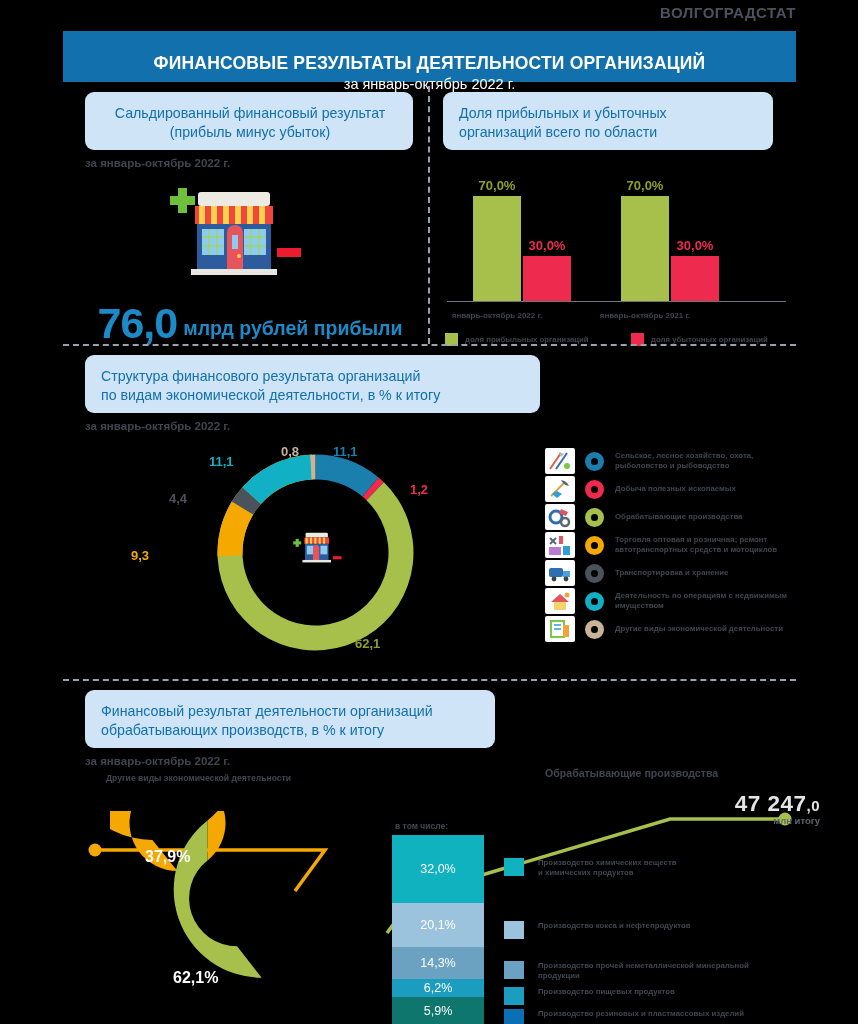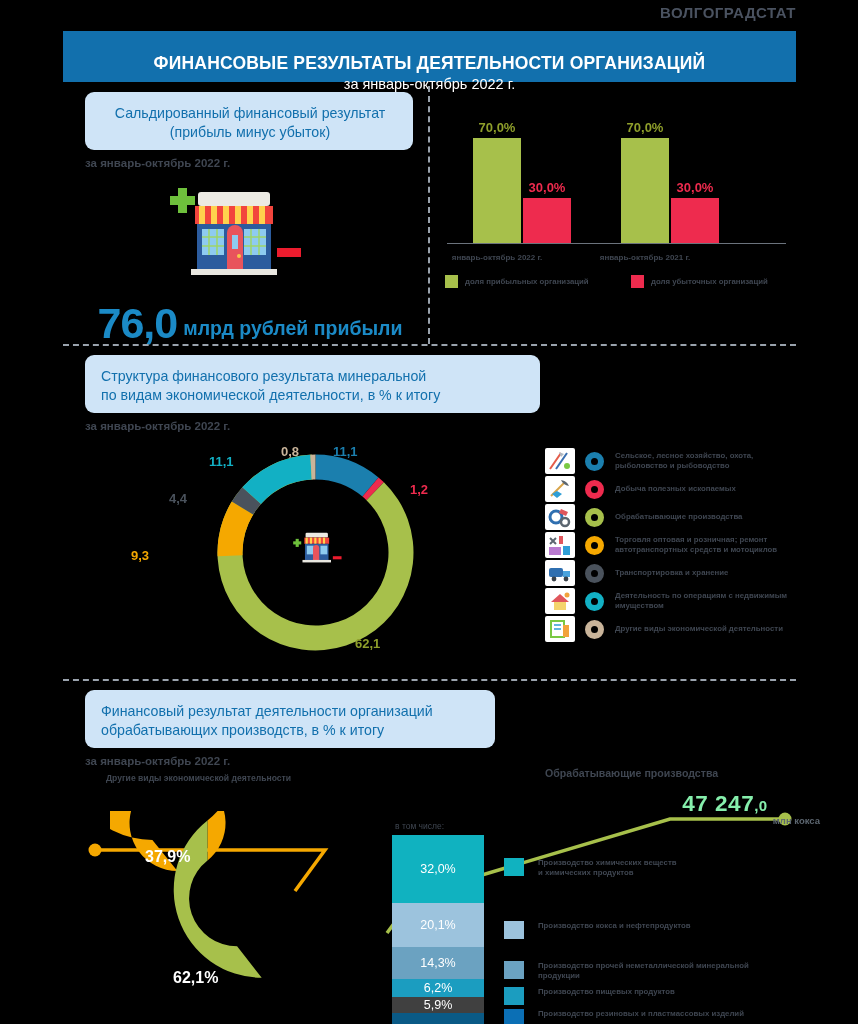--- a/index.html
+++ b/index.html
@@ -105,25 +105,25 @@
     position: absolute; left: 18px; top: 0px; font-size: 8.6px; font-weight: bold; color: #3f4651;
     background: #000; padding: 0 3px; z-index: 3;
   }
   .donut2 { position: absolute; left: 25px; top: 38px; width: 195px; height: 195px; }
   .d2lab { position: absolute; color: #ffffff; font-size: 16px; font-weight: bold; }
 
   .proc-title {
     position: absolute; left: 460px; top: -6px; font-size: 10.6px; font-weight: bold; color: #3f4651;
   }
   .proc-val { position: absolute; left: 545px; top: 18px; text-align: right; width: 190px; }
-  .proc-val .n { font-size: 22.5px; font-weight: bold; color: #86efac; letter-spacing: .5px; text-align: center; }
+  .proc-val .n { font-size: 22.5px; font-weight: bold; color: #e5e5e5; letter-spacing: .5px; }
   .proc-val .n small { font-size: 15px; }
   .proc-val .u { font-size: 9.5px; font-weight: bold; color: #5c6670; margin-top: -2px; }
 
-  .vkl { position: absolute; left: 310px; top: 48px; font-size: 8.5px; font-weight: normal; color: #3f4651; }
+  .vkl { position: absolute; left: 310px; top: 48px; font-size: 8.5px; font-weight: bold; color: #3f4651; }
   .stack { position: absolute; left: 307px; top: 62px; width: 92px; }
   .seg { position: relative; display: flex; align-items: center; justify-content: center;
          color: #ffffff; font-size: 12.5px; font-weight: normal; }
   .stack-legend { position: absolute; left: 419px; top: 62px; width: 340px; }
   .sl-row { position: absolute; display: flex; align-items: flex-start; }
   .sl-row .sw { width: 20px; height: 18px; flex: none; margin-right: 14px; }
   .sl-row .tx { font-size: 7.8px; font-weight: bold; color: #3f4651; line-height: 10px; }
 
   svg { display: block; }
 </style>
@@ -193,20 +193,24 @@
     <div class="bignum">
       <span class="v">76,0</span><span class="u">млрд рублей прибыли</span>
     </div>
     <div class="cmp">
       <span class="p">203,4%</span>
       <span>к январю-октябрю  2021 г.</span>
     </div>
   </div>
 
   <div id="panel-share">
+    <div class="pill">
+      <div>Доля прибыльных и убыточных</div>
+      <div>организаций всего по области</div>
+    </div>
 
     <div class="barchart">
       <div class="bc-axis"></div>
 
       <div class="bar green" style="left:30px;height:105px;">
         <div class="lab">70,0%</div>
         <div class="col" style="height:105px;"></div>
       </div>
       <div class="bar red" style="left:80px;height:45px;">
         <div class="lab">30,0%</div>
@@ -235,21 +239,21 @@
           <span>доля убыточных организаций</span>
         </div>
       </div>
     </div>
   </div>
 
   <div class="hdash" style="top:344px;"></div>
 
   <div id="panel-struct">
     <div class="pill">
-      <div>Структура финансового результата минеральной</div>
+      <div>Структура финансового результата организаций</div>
       <div>по видам экономической деятельности, в % к итогу</div>
     </div>
     <div class="sub">за январь-октябрь  2022 г.</div>
 
     <div class="donut-area">
       <div class="donut-holder">
         <svg width="225" height="225" viewBox="0 0 225 225">
           <g transform="translate(112.5,112.5)">
 
             <path d="M0,-98 A98,98 0 0,1 62.99,-75.08 L46.93,-55.93 A73,73 0 0,0 0,-73 Z" fill="#1b7fae"></path>
@@ -418,21 +422,21 @@
         <circle cx="700" cy="46" r="6.5" fill="#a7c04b"></circle>
       </svg>
 
       <div class="callout-label">Другие виды экономической деятельности</div>
       <div class="proc-title">Обрабатывающие производства</div>
 
       <div class="proc-val">
         <div class="n">
           <span>47 247</span><small>,0</small>
         </div>
-        <div class="u">млн кокса</div>
+        <div class="u">млн итогу</div>
       </div>
 
       <div class="donut2">
         <svg width="195" height="195" viewBox="0 0 195 195">
           <g transform="translate(97.5,97.5)">
 
             <path d="M0,-88 A88,88 0 1,0 -55.1,-68.6 L-30.1,-37.5 A48,48 0 1,1 0,-48 Z" fill="#f5a800" transform="rotate(0)"></path>
             <path d="M0,-88 A88,88 0 0,1 -55.1,-68.6 L-30.1,-37.5 A48,48 0 0,0 0,-48 Z" fill="#f5a800" opacity="0"></path>
             <path d="M0,-88 A88,88 0 0,1 -54.2,69.3 L-29.6,37.8 A48,48 0 0,0 0,-48 Z" fill="#a7c04b" transform="rotate(0) scale(-1,1)"></path>
           </g>
@@ -441,21 +445,21 @@
       <div class="d2lab" style="left:60px;top:75px;">37,9%</div>
       <div class="d2lab" style="left:88px;top:196px;">62,1%</div>
 
       <div class="vkl">в том числе:</div>
 
       <div class="stack">
         <div class="seg" style="background:#10b2c0;height:68px;">32,0%</div>
         <div class="seg" style="background:#9cc3dd;height:44px;">20,1%</div>
         <div class="seg" style="background:#6ba2c1;height:32px;">14,3%</div>
         <div class="seg" style="background:#1b9dc0;height:18px;">6,2%</div>
-        <div class="seg" style="background:#404040;height:16px;text-align:right;">5,9%</div>
+        <div class="seg" style="background:#0f766e;height:28px;text-align:right;">5,9%</div>
         <div class="seg" style="background:#0a5a86;height:46px;">21,5%</div>
       </div>
 
       <div class="stack-legend">
         <div class="sl-row" style="top:23px;">
           <span class="sw" style="background:#10b2c0;"></span>
           <span class="tx">
             <span>Производство химических веществ</span><br>
             <span>и химических продуктов</span>
           </span>

